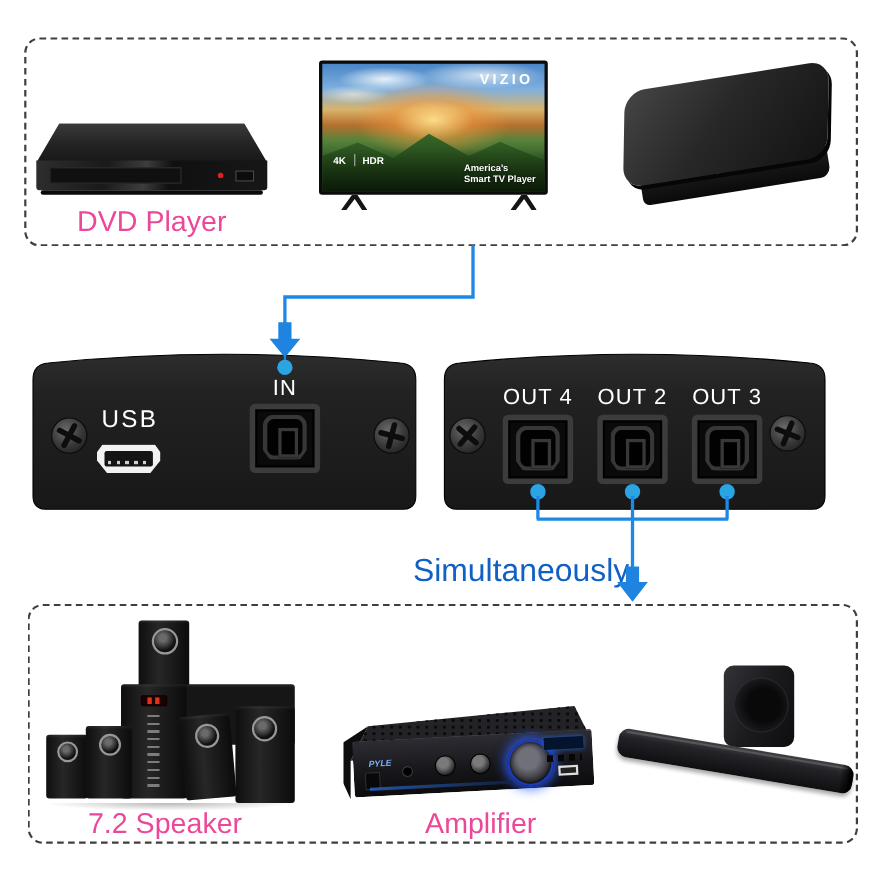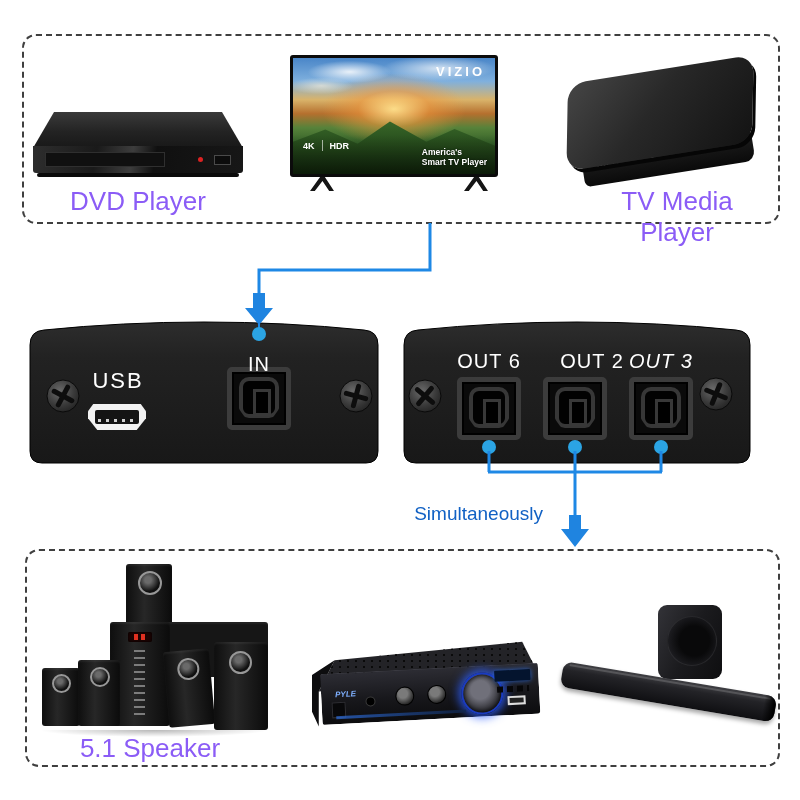--- a/index.html
+++ b/index.html
@@ -4,21 +4,21 @@
 <style>
   html,body{margin:0;padding:0;background:#fff;}
   .stage{position:relative;width:800px;height:800px;background:#ffffff;overflow:hidden;
          font-family:"Liberation Sans",sans-serif;}
   .abs{position:absolute;}
 
   
   .dashed-box{position:absolute;border:2px dashed #3f3f3f;border-radius:14px;z-index:0;}
 
   
-  .dev-label{position:absolute;z-index:5;font-size:26px;color:#8b5cf6;text-align:center;}
+  .dev-label{position:absolute;z-index:5;font-size:26px;color:#ec4899;text-align:center;}
 
   
   .dvd{left:33px;top:112px;width:210px;height:66px;z-index:2;}
   .dvd-lid{position:absolute;left:0;right:0;top:0;height:36px;
     clip-path:polygon(10% 0,90% 0,100% 100%,0 100%);
     background:linear-gradient(180deg,#3a3a3a 0%,#232323 55%,#181818 100%);}
   .dvd-front{position:absolute;left:0;right:0;top:34px;height:27px;border-radius:0 0 3px 3px;
     background:linear-gradient(100deg,#2e2e2e 0%,#1a1a1a 30%,#3d3d3d 47%,#101010 58%,#171717 100%);}
   .dvd-tray{position:absolute;left:12px;top:6px;width:118px;height:13px;background:#101010;
     border:1px solid #2f2f2f;}
@@ -66,22 +66,22 @@
   .optical .pin{position:absolute;right:15px;top:17px;width:12px;height:21px;border:3px solid #383838;background:#000;}
   .port-label{position:absolute;z-index:5;color:#ffffff;font-size:20px;font-weight:500;letter-spacing:1px;text-align:center;}
   .usb-label{position:absolute;z-index:5;color:#ffffff;font-size:22px;font-weight:500;letter-spacing:2px;text-align:center;}
   .musb{position:absolute;left:88px;top:404px;width:58px;height:26px;z-index:4;background:#f2f2f2;
     clip-path:polygon(9% 0,91% 0,100% 28%,100% 55%,84% 100%,16% 100%,0 55%,0 28%);}
   .musb-slot{position:absolute;left:7px;right:7px;top:6px;bottom:6px;background:#141414;border-radius:2px;}
   .musb-pins{position:absolute;left:10px;right:10px;bottom:8px;height:3px;
     background:repeating-linear-gradient(90deg,#cfcfcf 0 3px,transparent 3px 8px);}
 
   
-  .simul{position:absolute;left:335px;top:503px;width:208px;z-index:5;text-align:right;
-    font-size:19px;color:#1161c4;}
+  .simul{position:absolute;left:364px;top:503px;width:208px;z-index:5;text-align:right;
+    font-size:29px;color:#1161c4;}
 
   
   .spk-group{left:38px;top:562px;width:232px;height:170px;z-index:2;}
   .spk{position:absolute;border-radius:3px;
     background:linear-gradient(90deg,#0e0e0e 0%,#272727 40%,#0b0b0b 100%);
     box-shadow:inset 0 2px 2px rgba(255,255,255,.06);}
   .tweeter{position:absolute;border-radius:50%;border:2px solid #989898;
     background:radial-gradient(circle at 40% 35%,#6a6a6a 0 18%,#101010 65%);}
   .spk-disp{position:absolute;left:18px;top:10px;width:24px;height:10px;background:#1c0302;border-radius:2px;
     box-shadow:inset 0 0 3px #000;}
@@ -167,21 +167,20 @@
   <div class="abs tv-leg" style="left:310px;"></div>
   <div class="abs tv-leg" style="left:464px;"></div>
 
   <div class="abs wd">
     <div class="wd-front">
       <div class="wd-front-text">WD TV</div>
       <div class="wd-led"></div>
     </div>
     <div class="wd-top"></div>
   </div>
-  <div class="dev-label" style="left:582px;top:186px;width:190px;">TV Media Player</div>
 
   <svg class="abs" style="left:0;top:0;z-index:3;" width="800" height="800" viewBox="0 0 800 800">
     <defs>
       <linearGradient id="panelGrad" x1="0" y1="0" x2="0" y2="1">
         <stop offset="0" stop-color="#2d2d2d"></stop>
           <stop offset="0.25" stop-color="#222222"></stop>
         <stop offset="1" stop-color="#181818"></stop>
       </linearGradient>
       <radialGradient id="screwGrad" cx="0.4" cy="0.35" r="0.8">
         <stop offset="0" stop-color="#6a6a6a"></stop>
@@ -215,24 +214,24 @@
     <g transform="translate(716 394)">
       <circle r="16" fill="url(#screwGrad)" stroke="#0a0a0a"></circle>
       <g stroke="#0d0d0d" stroke-width="5" stroke-linecap="round" transform="rotate(22)">
         <line x1="-10" y1="0" x2="10" y2="0"></line>
           <line x1="0" y1="-10" x2="0" y2="10"></line>
         </g>
     </g>
   </svg>
 
   <div class="usb-label" style="left:84px;top:368px;width:68px;">USB</div>
-  <div class="port-label" style="left:227px;top:353px;width:64px;">IN</div>
-  <div class="port-label" style="left:450px;top:350px;width:78px;">OUT 6</div>
-  <div class="port-label" style="left:536px;top:350px;width:78px;margin-left:17px;">OUT 2</div>
-  <div class="port-label" style="left:622px;top:350px;width:78px;font-style:italic;">OUT 3</div>
+  <div class="port-label" style="left:227px;top:342px;width:64px;">IN</div>
+  <div class="port-label" style="left:450px;top:350px;width:78px;">OUT 4</div>
+  <div class="port-label" style="left:536px;top:350px;width:78px;">OUT 2</div>
+  <div class="port-label" style="left:622px;top:350px;width:78px;">OUT 3</div>
 
   <div class="musb">
     <div class="musb-slot"></div>
     <div class="musb-pins"></div>
   </div>
 
   <div class="optical" style="left:227px;top:367px;">
     <div class="ring"></div>
     <div class="pin"></div>
   </div>
@@ -284,40 +283,41 @@
       <div class="tweeter" style="left:12px;top:7px;width:16px;height:16px;"></div>
     </div>
     <div class="spk" style="left:128px;top:88px;width:46px;height:76px;transform:rotate(-5deg);">
       <div class="tweeter" style="left:13px;top:8px;width:18px;height:18px;"></div>
     </div>
     <div class="spk" style="left:176px;top:80px;width:54px;height:88px;">
       <div class="tweeter" style="left:15px;top:9px;width:19px;height:19px;"></div>
     </div>
     <div class="spk-shadow"></div>
   </div>
-  <div class="dev-label" style="left:55px;top:733px;width:190px;">5.1 Speaker</div>
+  <div class="dev-label" style="left:55px;top:733px;width:190px;">7.2 Speaker</div>
 
   <div class="abs amp">
     <div class="amp-top"></div>
     <div class="amp-side"></div>
     <div class="amp-front">
       <div class="amp-logo">PYLE</div>
       <div class="amp-power"></div>
       <div class="amp-jack"></div>
       <div class="amp-knob" style="left:74px;top:16px;"></div>
       <div class="amp-knob" style="left:106px;top:16px;"></div>
       <div class="amp-bigknob"></div>
       <div class="amp-disp"></div>
       <div class="amp-btns"></div>
       <div class="amp-usb">
           <i></i>
         </div>
       <div class="amp-strip"></div>
     </div>
   </div>
+  <div class="dev-label" style="left:342px;top:733px;width:190px;">Amplifier</div>
 
   <div class="abs sbar-group">
     <div class="sub">
       <div class="sub-cone"></div>
     </div>
     <div class="sbar">
       <div class="sbar-hl"></div>
       <div class="sbar-cap"></div>
     </div>
   </div>

